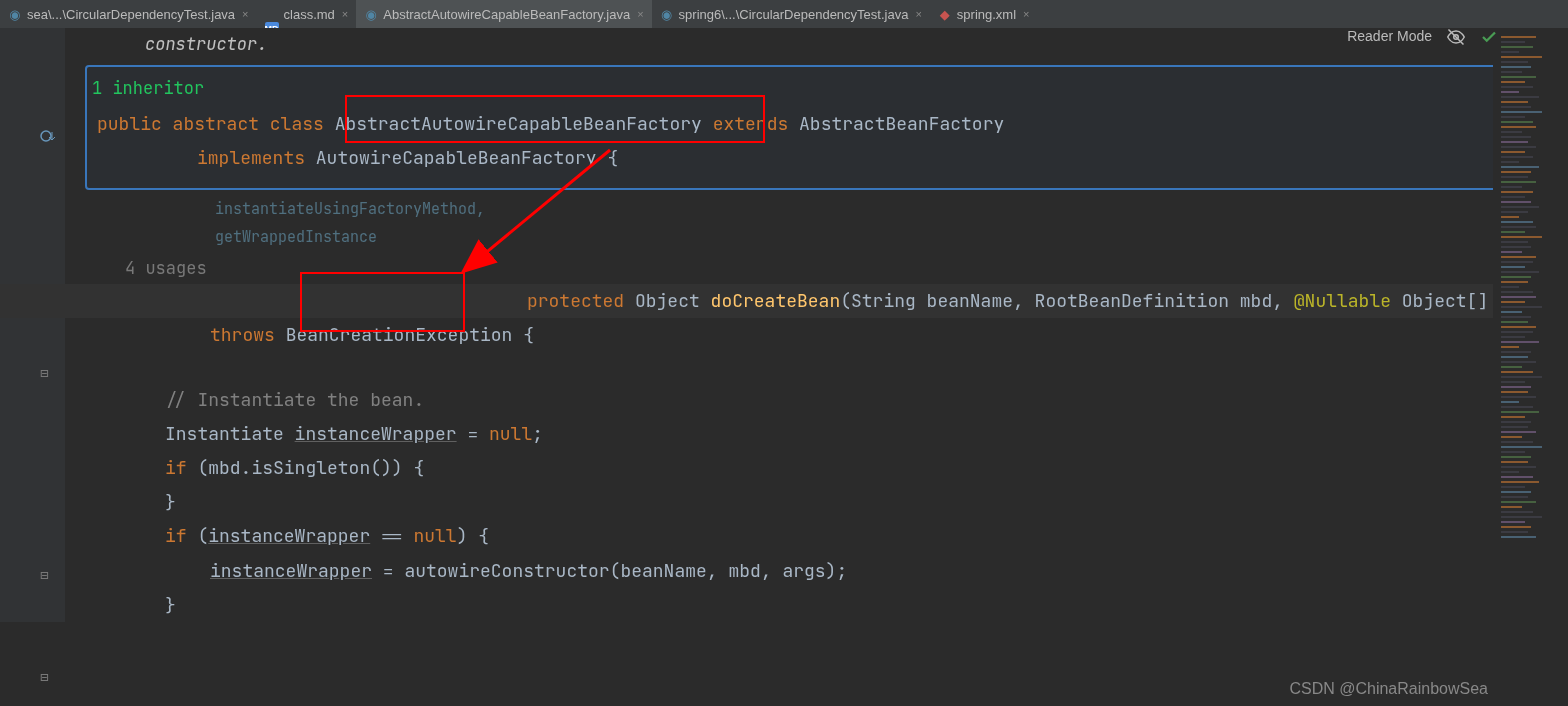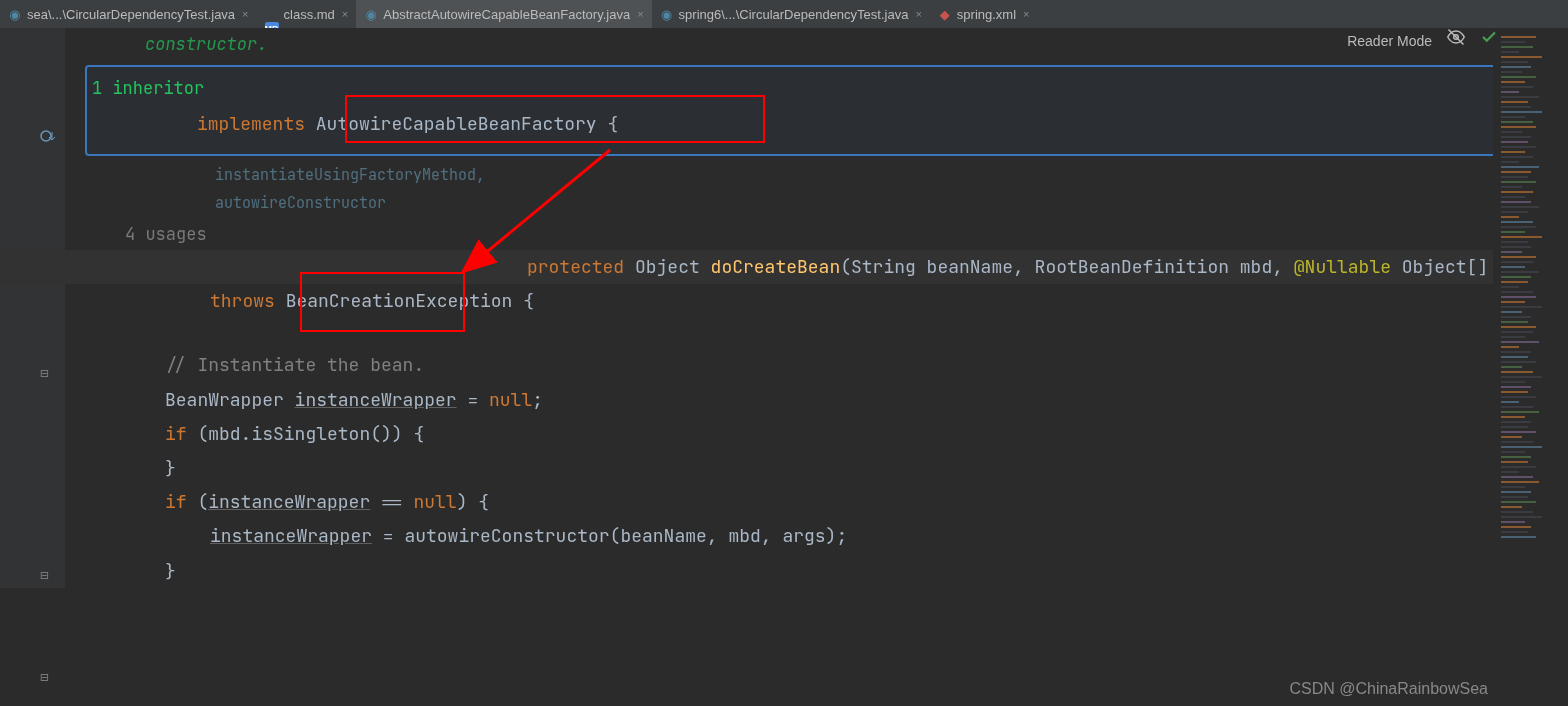--- a/index.html
+++ b/index.html
@@ -36,21 +36,21 @@
     .tab-icon { width: 14px; height: 14px; display: inline-flex; align-items: center; justify-content: center; }
     .close-x { color: #888; font-size: 11px; margin-left: 2px; }
     .icon-java { color: #5086a5; }
     .icon-md { background: #4a89dc; color: white; border-radius: 2px; font-size: 9px; padding: 0 2px; font-weight: bold; margin-top: 29px; }
     .icon-xml { color: #c75450; }
     .reader-mode-bar {
       position: absolute;
       top: 28px;
       right: 70px;
       display: flex;
-      align-items: flex-end;
+      align-items: flex-start;
       gap: 15px;
       color: #bbb;
       font-size: 14px;
       font-family: sans-serif;
       z-index: 10;
     }
     .reader-icon { color: #bbb; }
     .check-icon { color: #499c54; }
     .editor {
       position: relative;
@@ -70,21 +70,21 @@
       position: absolute;
       left: 40px;
       color: #6897bb;
       font-size: 14px;
     }
     .code-area {
       position: relative;
       padding: 0 15px;
     }
     .comment-top {
-      color: #22c55e;
+      color: #ffffff;
       font-style: italic;
       padding-left: 60px;
       font-size: 17px;
       opacity: 0.7;
     }
     .highlight-box {
       border: 2px solid #3976bb;
       border-radius: 4px;
       margin: 5px 0;
       padding: 5px 10px;
@@ -217,49 +217,55 @@
     </div>
     <div class="gutter-marker" style="top:332px;color:#787878">⊟</div>
     <div class="gutter-marker" style="top:534px;color:#787878">⊟</div>
     <div class="gutter-marker" style="top:636px;color:#787878">⊟</div>
   </div>
   <div class="code-area">
     <div class="comment-top">constructor.</div>
 
     <div class="highlight-box">
       <div class="inheritor-label">1 inheritor</div>
+      <div>
+        <span class="kw">public abstract class</span>
+        <span>AbstractAutowireCapableBeanFactory</span>
+        <span class="kw">extends</span>
+        <span>AbstractBeanFactory</span>
+      </div>
       <div style="padding-left:100px">
         <span class="kw">implements</span>
         <span>AutowireCapableBeanFactory</span>
         <span>{</span>
       </div>
       <div style="height:8px"></div>
     </div>
 
     <div class="folded-hints">
       <div>instantiateUsingFactoryMethod,</div>
-      <div>autowireConstructor</div>
+      <div>getWrappedInstance</div>
     </div>
 
     <div class="usages-label">4 usages</div>
 
     <div class="method-line-bg" style="padding-left:125px">
       <span class="kw">protected</span>
       <span>Object</span>
       <span class="method">doCreateBean</span><span>(String beanName, RootBeanDefinition mbd, </span><span class="annotation">@Nullable</span><span> Object[] args)</span>
     </div>
     <div style="padding-left:125px">
       <span class="kw">throws</span>
       <span>BeanCreationException</span>
       <span>{</span>
     </div>
     <div style="height:30px"></div>
 
     <div style="padding-left:80px" class="comment">// Instantiate the bean.</div>
-    <div style="padding-left:80px"><span>BeanWrapper </span><span class="underline">instanceWrapper</span><span> = </span><span class="kw">null</span><span>;</span></div>
+    <div style="padding-left:80px"><span>Instantiate </span><span class="underline">instanceWrapper</span><span> = </span><span class="kw">null</span><span>;</span></div>
     <div style="padding-left:80px"><span class="kw">if</span><span> (mbd.isSingleton()) {</span></div>
     <div style="padding-left:80px">}</div>
     <div style="padding-left:80px"><span class="kw">if</span><span> (</span><span class="underline">instanceWrapper</span><span> == </span><span class="kw">null</span><span>) {</span></div>
     <div style="padding-left:125px"><span class="underline">instanceWrapper</span><span> = autowireConstructor(beanName, mbd, args);</span></div>
     <div style="padding-left:80px">}</div>
   </div>
 </div>
 
 <div class="red-box" style="left:345px;top:95px;width:420px;height:48px;"></div>
 <div class="red-box" style="left:300px;top:272px;width:165px;height:60px;"></div>

